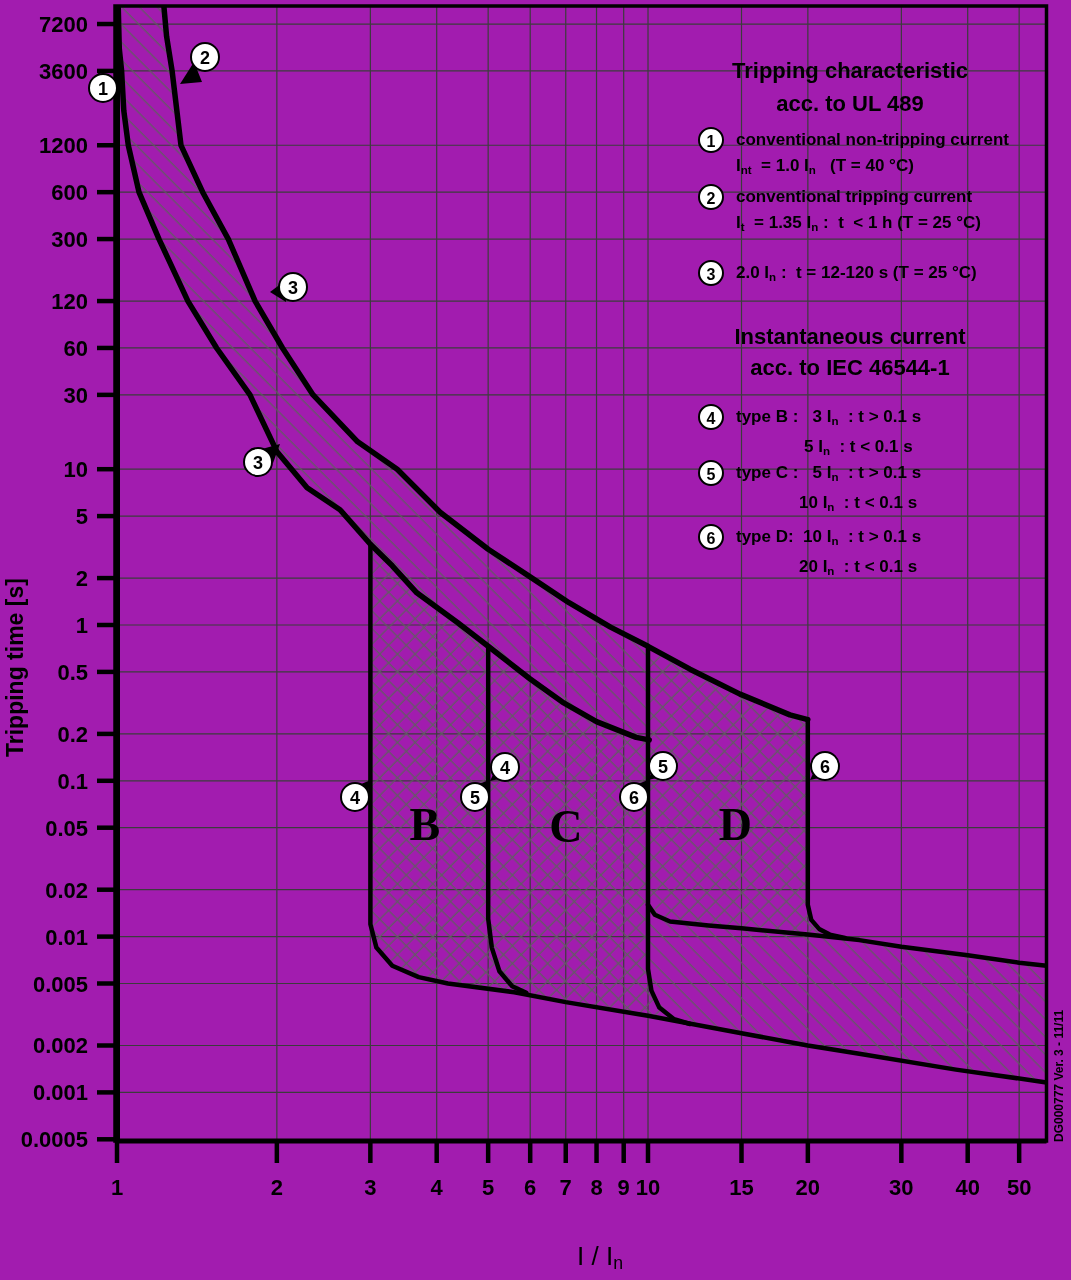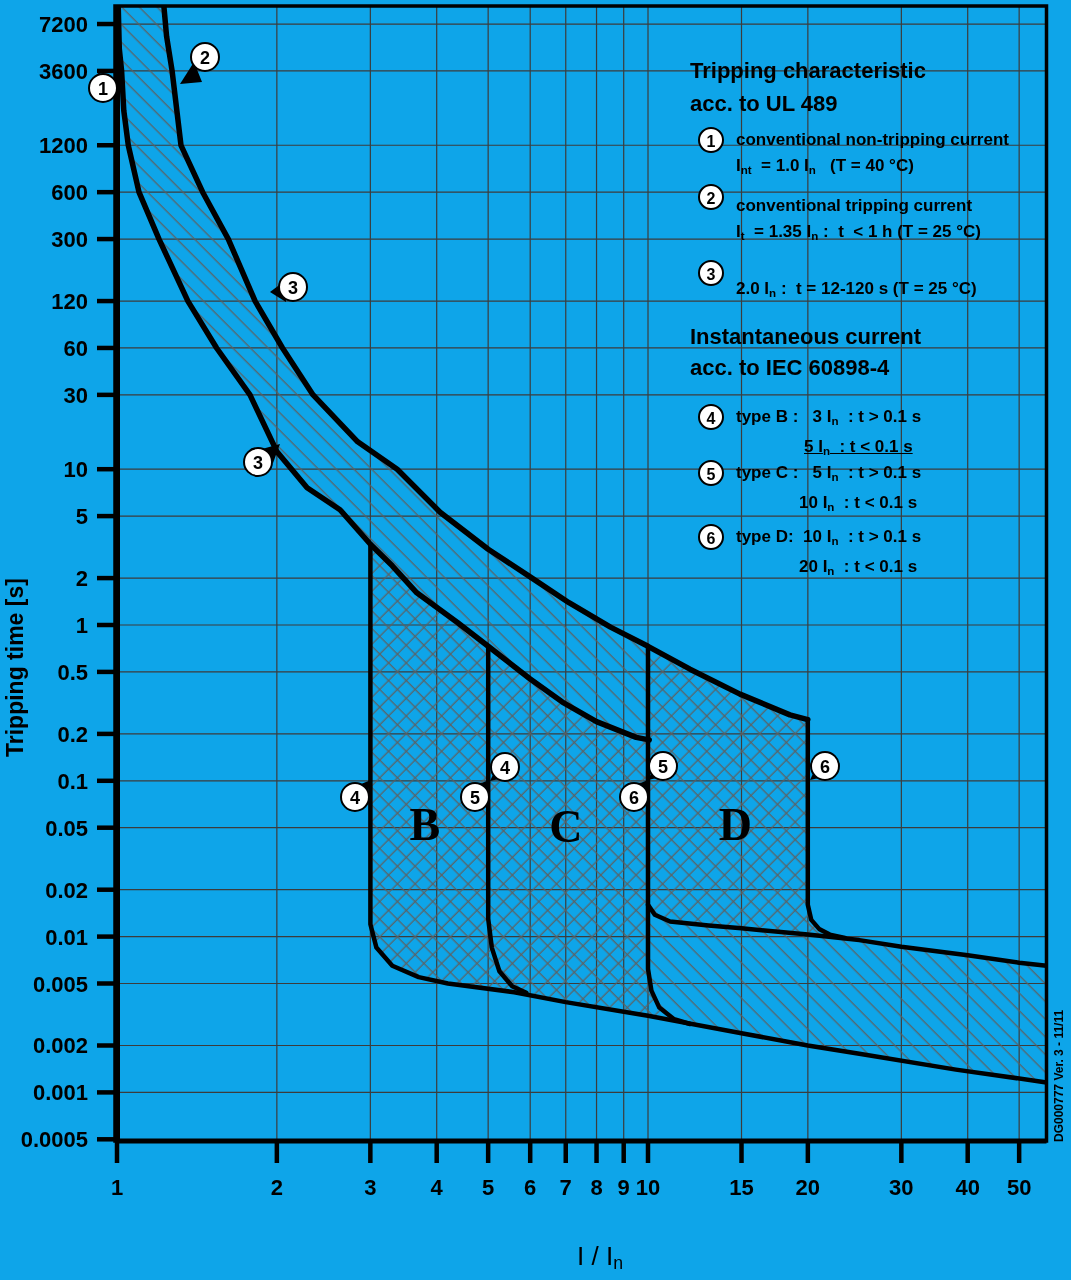--- a/index.html
+++ b/index.html
@@ -1,20 +1,20 @@
 <!DOCTYPE html>
 <html><head>
 <meta charset="utf-8">
 <style>
   html,body{margin:0;padding:0;background:#fff;}
-  #page{position:relative;width:1071px;height:1280px;background:#0ea5e9;overflow:hidden;
+  #page{position:relative;width:1071px;height:1280px;background:#a21caf;overflow:hidden;
         font-family:"Liberation Sans",sans-serif;color:#000;}
   #chart{position:absolute;left:0;top:0;}
   sub{font-size:68%;vertical-align:-0.25em;font-weight:inherit;text-align:right;}
-  .lg-title{position:absolute;left:690px;width:320px;
+  .lg-title{position:absolute;left:690px;width:320px;text-align:center;
             font-size:22px;font-weight:bold;}
   .lg-row{position:absolute;left:0;top:0;width:1071px;}
   .lg-num{position:absolute;left:698px;width:26px;height:26px;border:2px solid #000;
           border-radius:50%;text-align:center;line-height:25px;font-size:16px;
           font-weight:bold;background:#fff;box-sizing:border-box;}
   .lg-lines{position:absolute;left:736px;font-size:17px;font-weight:bold;line-height:26px;white-space:pre;}
   .axis-title-y{position:absolute;left:2px;top:757px;transform:rotate(-90deg);
                 transform-origin:0 0;font-size:23px;font-weight:bold;white-space:nowrap;}
   .axis-title-x{position:absolute;left:440px;top:1241px;width:320px;text-align:center;
                 font-size:26px;font-weight:normal;}
@@ -211,38 +211,38 @@
 
   <div class="axis-title-y subify">Tripping time [s]</div>
   <div class="axis-title-x subify">I / I<sub>n</sub></div>
 
   <div class="lg-title" style="top:54px;line-height:33px">
     <div>Tripping characteristic</div>
     <div>acc. to UL 489</div>
   </div>
   <div class="lg-title" style="top:321px;line-height:31px">
     <div>Instantaneous current</div>
-    <div>acc. to IEC 60898-4</div>
+    <div>acc. to IEC 46544-1</div>
   </div>
   <div id="legend-items">
       <div class="lg-row">
         <span class="lg-num" style="top: 127px;">1</span>
         <div class="lg-lines" style="top: 127px;"><div>conventional non-tripping current</div><div>I<sub>nt</sub>  = 1.0 I<sub>n</sub>   (T = 40 °C)</div></div>
       </div>
       <div class="lg-row">
         <span class="lg-num" style="top: 184px;">2</span>
-        <div class="lg-lines" style="top: 184px; margin-top: 9px;"><div>conventional tripping current</div><div>I<sub>t</sub>  = 1.35 I<sub>n</sub> :  t  &lt; 1 h (T = 25 °C)</div></div>
+        <div class="lg-lines" style="top: 184px;"><div>conventional tripping current</div><div>I<sub>t</sub>  = 1.35 I<sub>n</sub> :  t  &lt; 1 h (T = 25 °C)</div></div>
       </div>
       <div class="lg-row">
         <span class="lg-num" style="top: 260px;">3</span>
-        <div class="lg-lines" style="top: 260px; margin-top: 16px;"><div>2.0 I<sub>n</sub> :  t = 12-120 s (T = 25 °C)</div></div>
+        <div class="lg-lines" style="top: 260px;"><div>2.0 I<sub>n</sub> :  t = 12-120 s (T = 25 °C)</div></div>
       </div>
       <div class="lg-row">
         <span class="lg-num" style="top: 404px;">4</span>
-        <div class="lg-lines" style="top: 404px;"><div>type B :   3 I<sub>n</sub>  : t &gt; 0.1 s</div><div style="padding-left: 68px; text-decoration: underline;">5 I<sub>n</sub>  : t &lt; 0.1 s</div></div>
+        <div class="lg-lines" style="top: 404px;"><div>type B :   3 I<sub>n</sub>  : t &gt; 0.1 s</div><div style="padding-left: 68px;">5 I<sub>n</sub>  : t &lt; 0.1 s</div></div>
       </div>
       <div class="lg-row">
         <span class="lg-num" style="top: 460px;">5</span>
         <div class="lg-lines" style="top: 460px;"><div>type C :   5 I<sub>n</sub>  : t &gt; 0.1 s</div><div style="padding-left: 63px;">10 I<sub>n</sub>  : t &lt; 0.1 s</div></div>
       </div>
       <div class="lg-row">
         <span class="lg-num" style="top: 524px;">6</span>
         <div class="lg-lines" style="top: 524px;"><div>type D:  10 I<sub>n</sub>  : t &gt; 0.1 s</div><div style="padding-left: 63px;">20 I<sub>n</sub>  : t &lt; 0.1 s</div></div>
       </div>
     </div>

